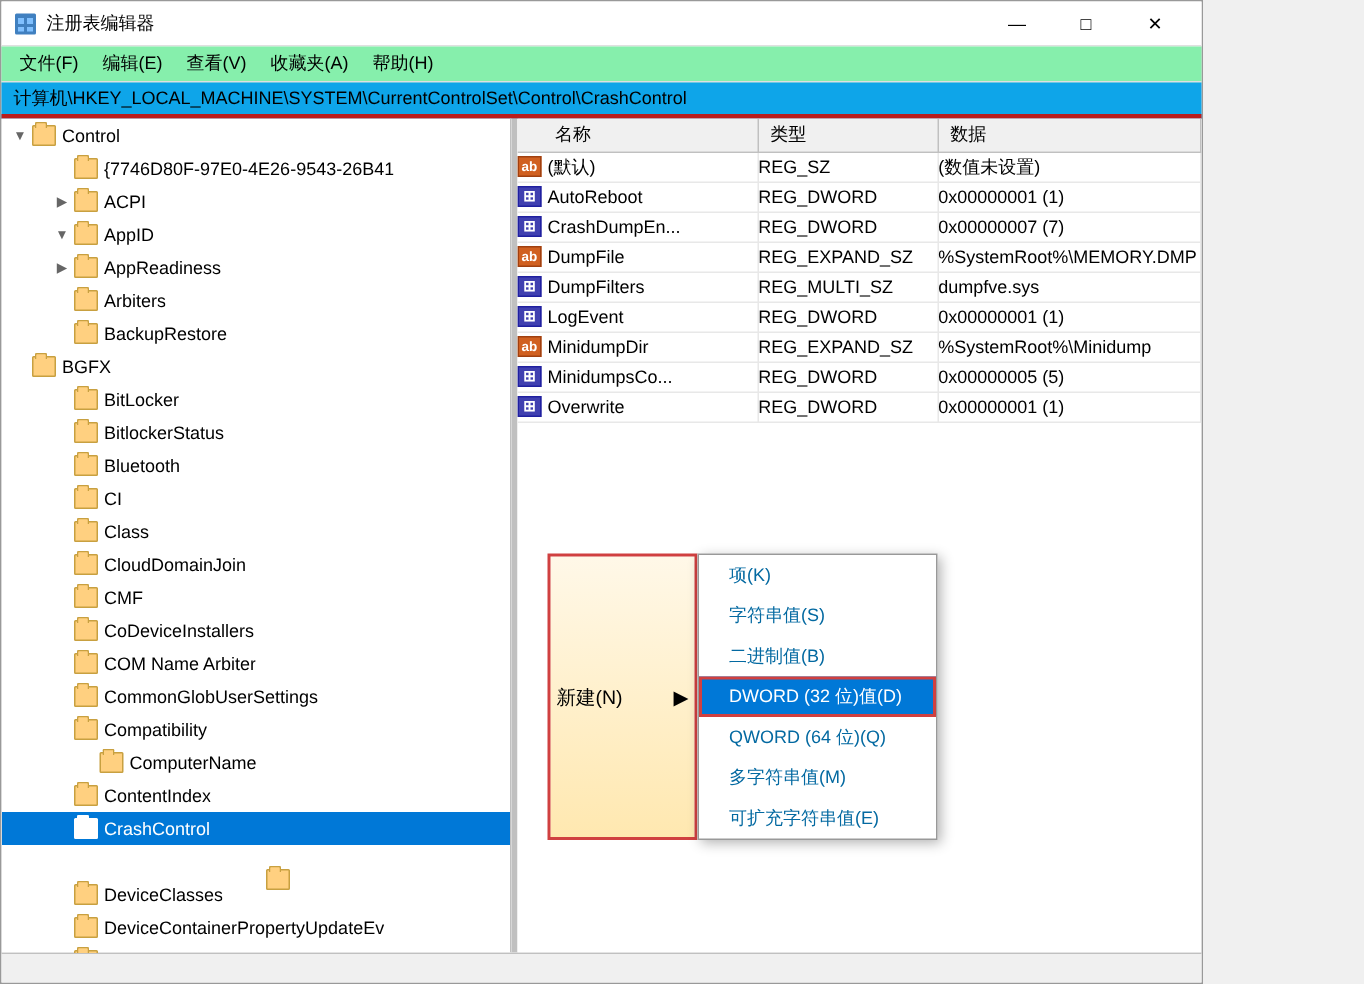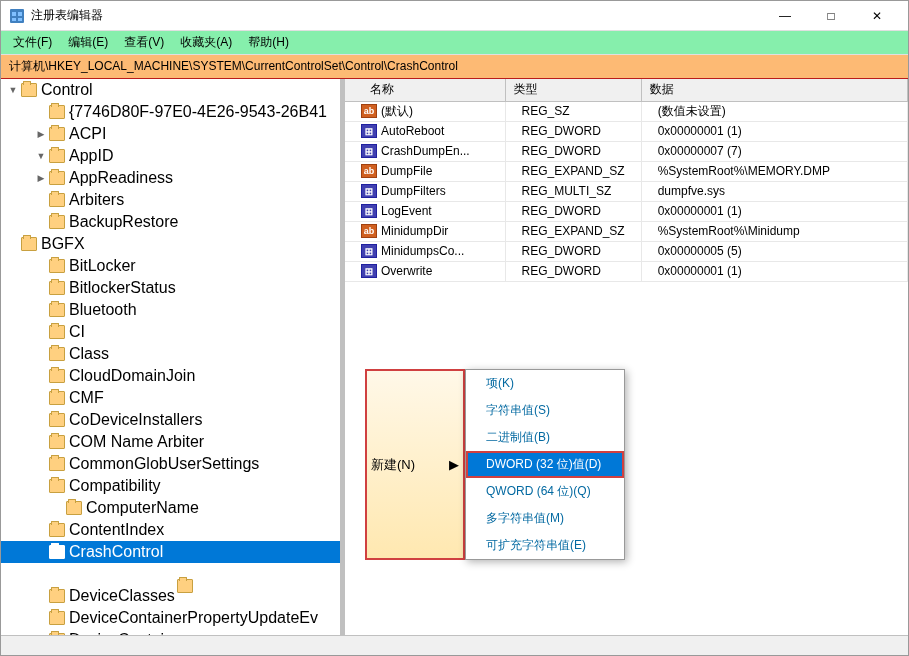--- a/index.html
+++ b/index.html
@@ -5,21 +5,21 @@
     * { margin: 0; padding: 0; box-sizing: border-box; }
     body {
       font-family: 'Microsoft YaHei', 'SimSun', sans-serif;
       font-size: 12px;
       background: #f0f0f0;
       width: 909px;
       height: 656px;
       overflow: hidden;
     }
     .window {
-      width: 909px;
+      width: 802px;
       height: 656px;
       background: #fff;
       border: 1px solid #999;
       display: flex;
       flex-direction: column;
     }
     
     .titlebar {
       background: #fff;
       height: 30px;
@@ -69,22 +69,22 @@
       cursor: pointer;
       font-size: 12px;
       color: #000;
     }
     
     .addressbar {
       height: 24px;
       display: flex;
       align-items: center;
       padding: 0 8px;
-      background: #fdba74;
-      border-bottom: 1px solid #b91c1c;
+      background: #0ea5e9;
+      border-bottom: 3px solid #b91c1c;
       font-size: 12px;
     }
     .addressbar-path {
       color: #000;
       font-size: 12px;
     }
     
     .main-content {
       display: flex;
       flex: 1;
@@ -138,21 +138,21 @@
       top: -3px;
       left: 1px;
       width: 6px;
       height: 3px;
       background: #ffd080;
       border: 1px solid #c8a040;
       border-bottom: none;
       border-radius: 1px 1px 0 0;
     }
     .tree-label {
-      font-size: 16px;
+      font-size: 12px;
       overflow: hidden;
       text-overflow: ellipsis;
     }
     
     .tree-panel::-webkit-scrollbar { width: 12px; }
     .tree-panel::-webkit-scrollbar-track { background: #f0f0f0; }
     .tree-panel::-webkit-scrollbar-thumb { background: #c0c0c0; border: 2px solid #f0f0f0; }
     
     .right-panel {
       flex: 1;
@@ -174,21 +174,21 @@
       border-right: 1px solid #c0c0c0;
       padding: 2px 8px;
       text-align: left;
       font-weight: normal;
       height: 22px;
       cursor: pointer;
     }
     .reg-table td {
       border-bottom: 1px solid #e8e8e8;
       border-right: 1px solid #e8e8e8;
-      padding: 1px 16px;
+      padding: 1px 0;
       height: 20px;
       vertical-align: middle;
     }
     .type-icon {
       display: inline-flex;
       align-items: center;
       justify-content: center;
       width: 16px;
       height: 14px;
       margin-right: 4px;

